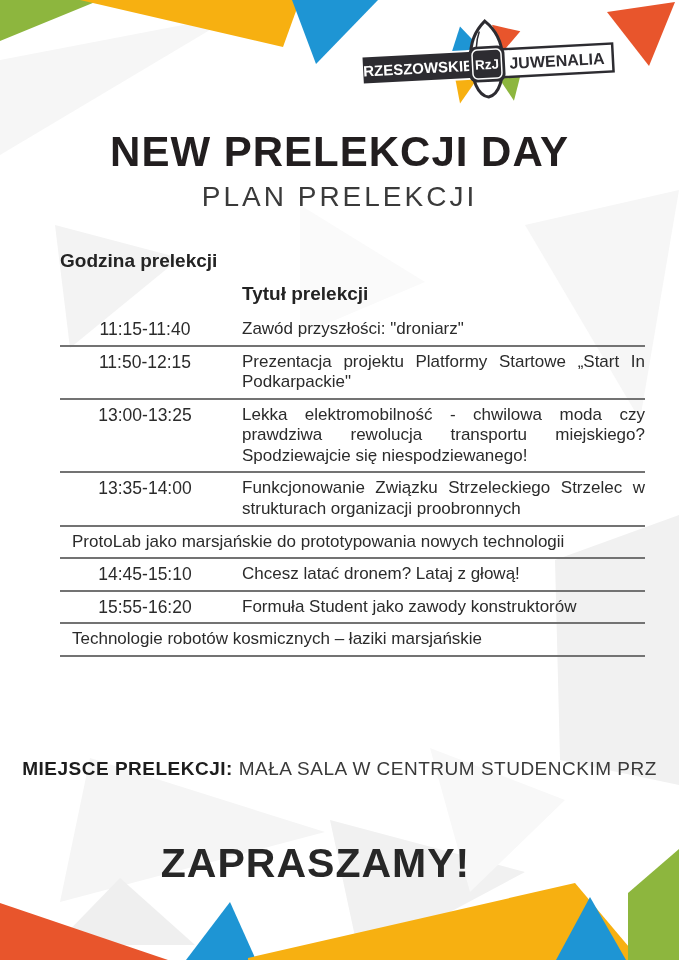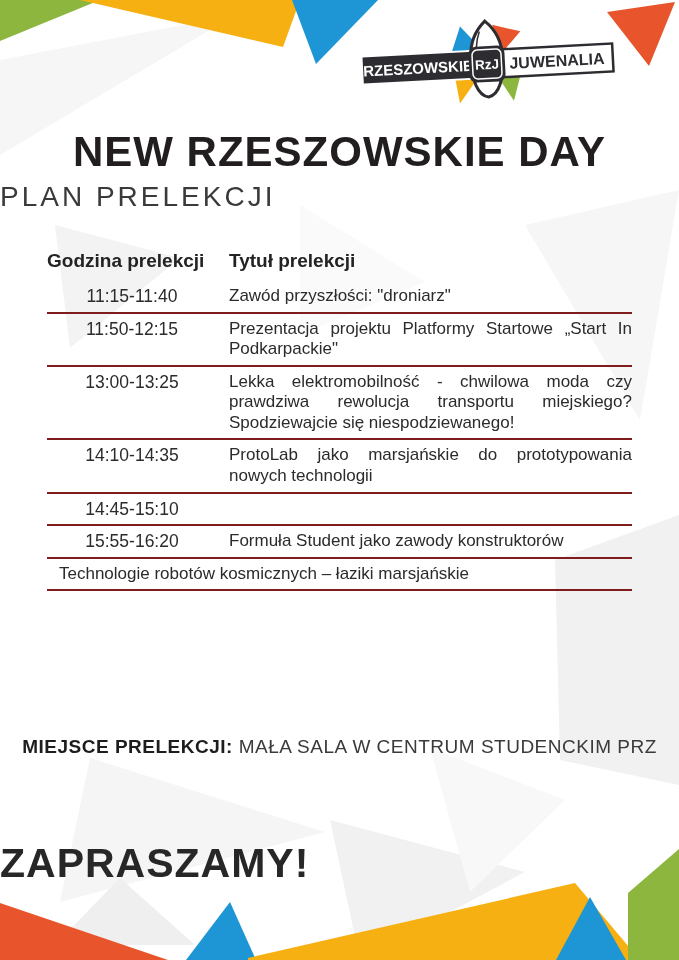--- a/index.html
+++ b/index.html
@@ -13,37 +13,37 @@
   .content{position:absolute;left:0;top:0;width:679px;height:960px;z-index:2;}
   .logo{position:absolute;left:357px;top:16px;}
   .logo text{font-family:"Liberation Sans",sans-serif;font-weight:bold;}
   h1.title{
     position:absolute;left:0;top:128px;width:679px;margin:0;
     text-align:center;font-size:42px;font-weight:800;letter-spacing:1px;
     color:#221e1f;
   }
   .subtitle{
     position:absolute;left:0;top:181px;width:679px;
-    text-align:left;font-size:28px;font-weight:400;letter-spacing:3px;
+    text-align:center;font-size:28px;font-weight:400;letter-spacing:3px;
     color:#3a3a3a;
   }
-  .schedule{position:absolute;left:47px;top:250px;width:585px;}
+  .schedule{position:absolute;left:60px;top:250px;width:585px;}
   .hdr{display:flex;padding:0 0 9px 0;font-weight:bold;font-size:19px;color:#232323;}
   .hdr .c1{width:170px;text-align:left;flex-shrink:0;}
-  .hdr .c2{flex:1;padding-left:12px;}
-  .row{display:flex;border-bottom:2px solid #7f1d1d;padding:5px 0;}
+  .hdr .c2{flex:1;padding-left:12px;margin-top:33px;}
+  .row{display:flex;border-bottom:2px solid #737373;padding:5px 0;}
   .row .time{width:170px;text-align:center;flex-shrink:0;font-size:17.5px;line-height:1.18;color:#2b2b2b;}
   .row .tit{flex:1;padding-left:12px;text-align:justify;font-size:17px;line-height:1.21;color:#2b2b2b;}
   .venue{
-    position:absolute;left:0;top:736px;width:679px;text-align:center;
+    position:absolute;left:0;top:758px;width:679px;text-align:center;
     font-size:19px;letter-spacing:0.5px;color:#3a3a3a;
   }
   .venue b{font-weight:800;color:#1d1d1d;letter-spacing:0.5px;}
   .closing{
-    position:absolute;left:0;top:840px;width:631px;text-align:left;
+    position:absolute;left:0;top:840px;width:631px;text-align:center;
     font-size:41px;font-weight:800;letter-spacing:1px;color:#272727;
   }
 </style>
 </head>
 <body>
 
 <svg class="bg" width="679" height="960" viewBox="0 0 679 960" xmlns="http://www.w3.org/2000/svg">
 
   <polygon points="0,60 235,15 0,155" fill="#f6f6f6"></polygon>
   <polygon points="55,225 180,258 70,348" fill="#f3f3f3"></polygon>
@@ -86,21 +86,21 @@
         <text x="200" y="54" text-anchor="middle" font-size="16" fill="#2d2c31">JUWENALIA</text>
       </g>
       <g>
         <rect x="112" y="30" width="36" height="36" rx="7" fill="#2d2c31"></rect>
         <rect x="115.5" y="33.5" width="29" height="29" rx="5" fill="none" stroke="#ffffff" stroke-width="1.5"></rect>
         <text x="130" y="53" text-anchor="middle" font-size="13.5" fill="#ffffff">RzJ</text>
       </g>
     </g>
   </svg>
 
-  <h1 class="title">NEW RZESZOWSKIE DAY</h1>
+  <h1 class="title">NEW PRELEKCJI DAY</h1>
   <div class="subtitle">PLAN PRELEKCJI</div>
 
   <div class="schedule">
     <div class="hdr">
       <div class="c1">Godzina prelekcji</div>
       <div class="c2">Tytuł prelekcji</div>
     </div>
 
     <div class="row">
       <div class="time">11:15-11:40</div>
@@ -108,25 +108,29 @@
     </div>
     <div class="row">
       <div class="time">11:50-12:15</div>
       <div class="tit">Prezentacja projektu Platformy Startowe „Start In Podkarpackie"</div>
     </div>
     <div class="row">
       <div class="time">13:00-13:25</div>
       <div class="tit">Lekka elektromobilność - chwilowa moda czy prawdziwa rewolucja transportu miejskiego? Spodziewajcie się niespodziewanego!</div>
     </div>
     <div class="row">
-      <div class="time">14:10-14:35</div>
+      <div class="time">13:35-14:00</div>
+      <div class="tit">Funkcjonowanie Związku Strzeleckiego Strzelec w strukturach organizacji proobronnych</div>
+    </div>
+    <div class="row">
       <div class="tit">ProtoLab jako marsjańskie do prototypowania nowych technologii</div>
     </div>
     <div class="row">
       <div class="time">14:45-15:10</div>
+      <div class="tit">Chcesz latać dronem? Lataj z głową!</div>
     </div>
     <div class="row">
       <div class="time">15:55-16:20</div>
       <div class="tit">Formuła Student jako zawody konstruktorów</div>
     </div>
     <div class="row">
       <div class="tit">Technologie robotów kosmicznych – łaziki marsjańskie</div>
     </div>
   </div>
 

